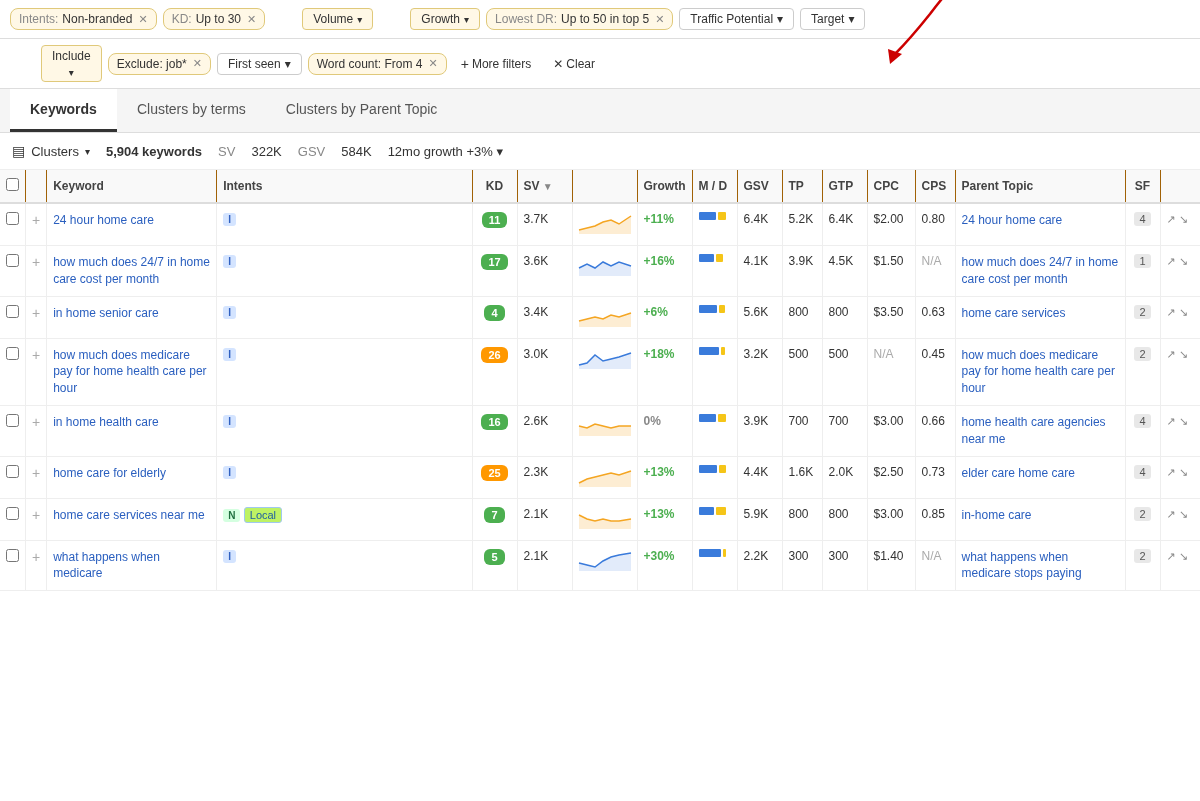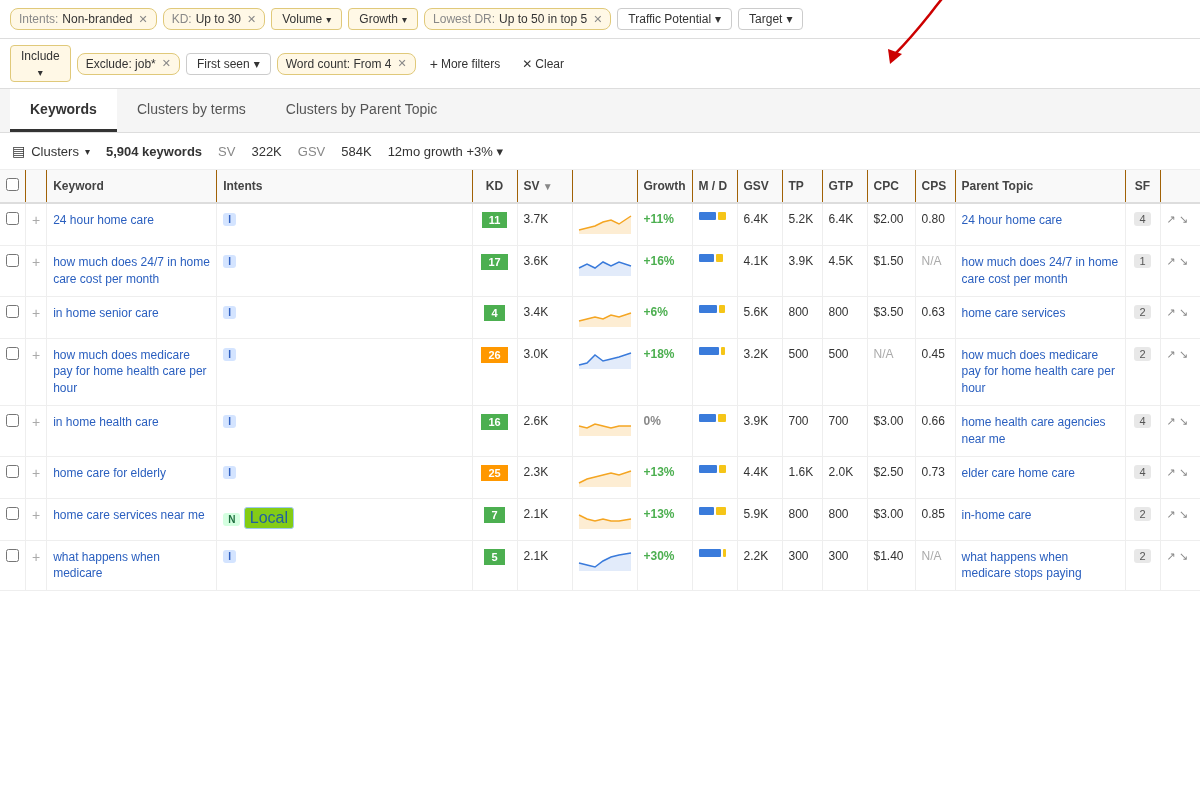--- a/index.html
+++ b/index.html
@@ -32,20 +32,21 @@
     .filter-tag-plain {
       display: flex;
       align-items: center;
       background: #fff8e6;
       border: 1px solid #e0c97a;
       border-radius: 4px;
       padding: 3px 10px;
       font-size: 12px;
       gap: 4px;
       cursor: pointer;
+      margin-left: 31px;
     }
     .filter-tag-plain .arrow { font-size: 10px; }
     .filter-tag-white {
       display: flex;
       align-items: center;
       background: #fff;
       border: 1px solid #ccc;
       border-radius: 4px;
       padding: 3px 10px;
       font-size: 12px;
@@ -150,26 +151,26 @@
 
     .intent-badge {
       display: inline-block;
       padding: 1px 5px;
       border-radius: 3px;
       font-size: 10px;
       font-weight: bold;
     }
     .intent-i { background: #d4e4ff; color: #3060c0; }
     .intent-n { background: #d4ffe0; color: #207040; }
-    .intent-local { background: #84cc16; color: #2060a0; border: 1px solid #a0c8f0; font-size: 16px; font-weight: normal; }
+    .intent-local { background: #bef264; color: #2060a0; border: 1px solid #a0c8f0; font-size: 11px; font-weight: normal; }
 
     .kd-badge {
       display: inline-block;
       padding: 2px 7px;
-      border-radius: 0;
+      border-radius: 6px;
       font-size: 11px;
       font-weight: 600;
       color: #fff;
     }
     .kd-green { background: #4caf50; }
     .kd-orange { background: #ff9800; }
 
     .sv-val { font-weight: 500; }
     .growth-pos { color: #4caf50; font-weight: 600; }
     .growth-zero { color: #888; font-weight: 600; }

